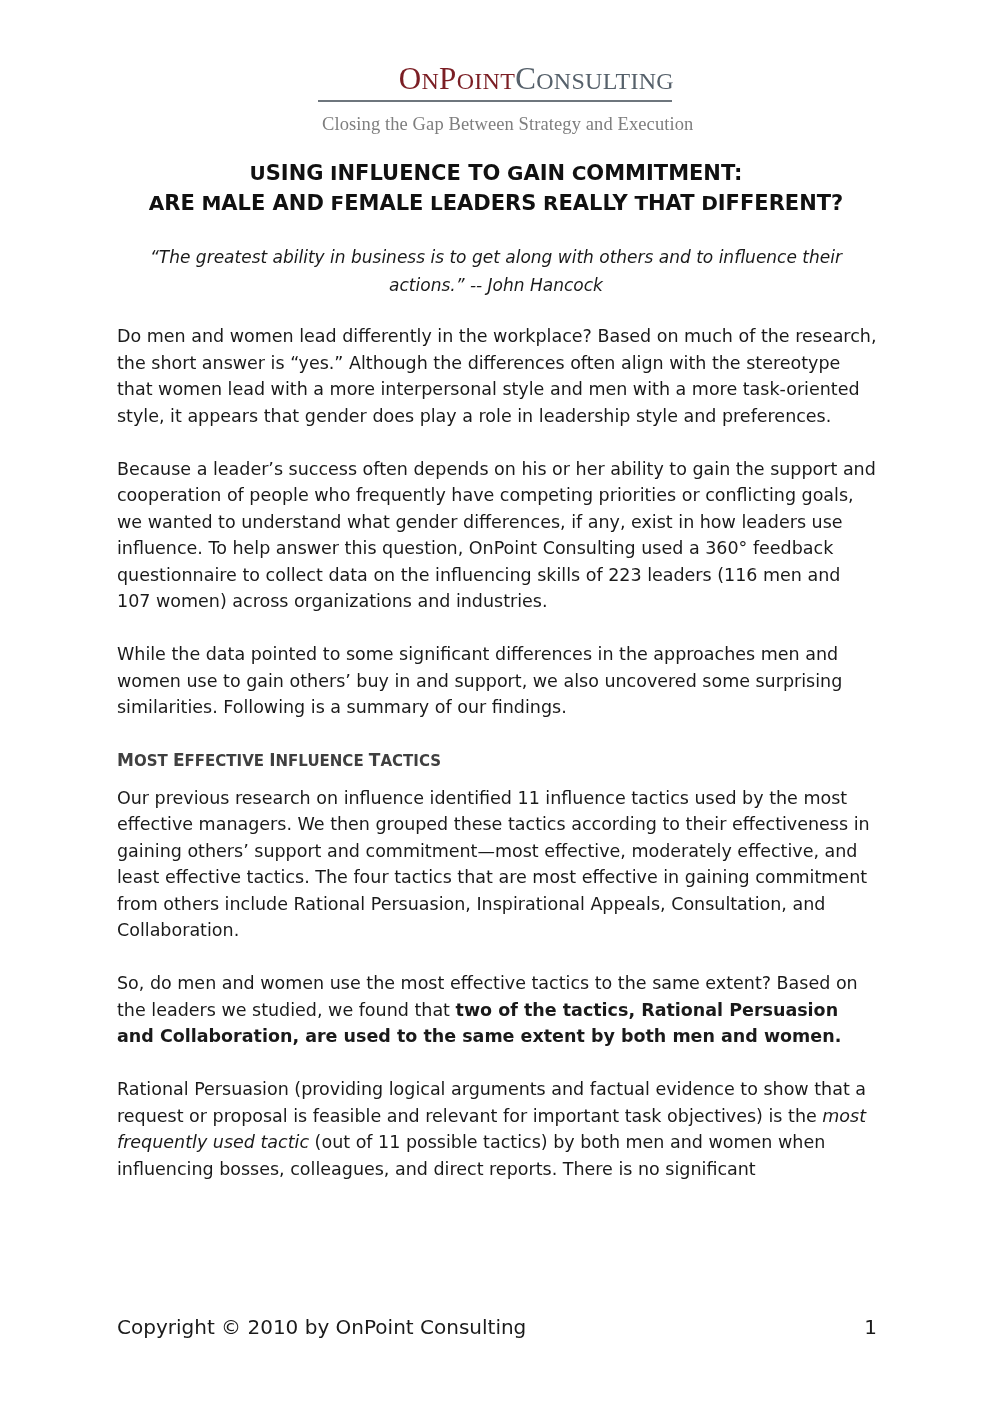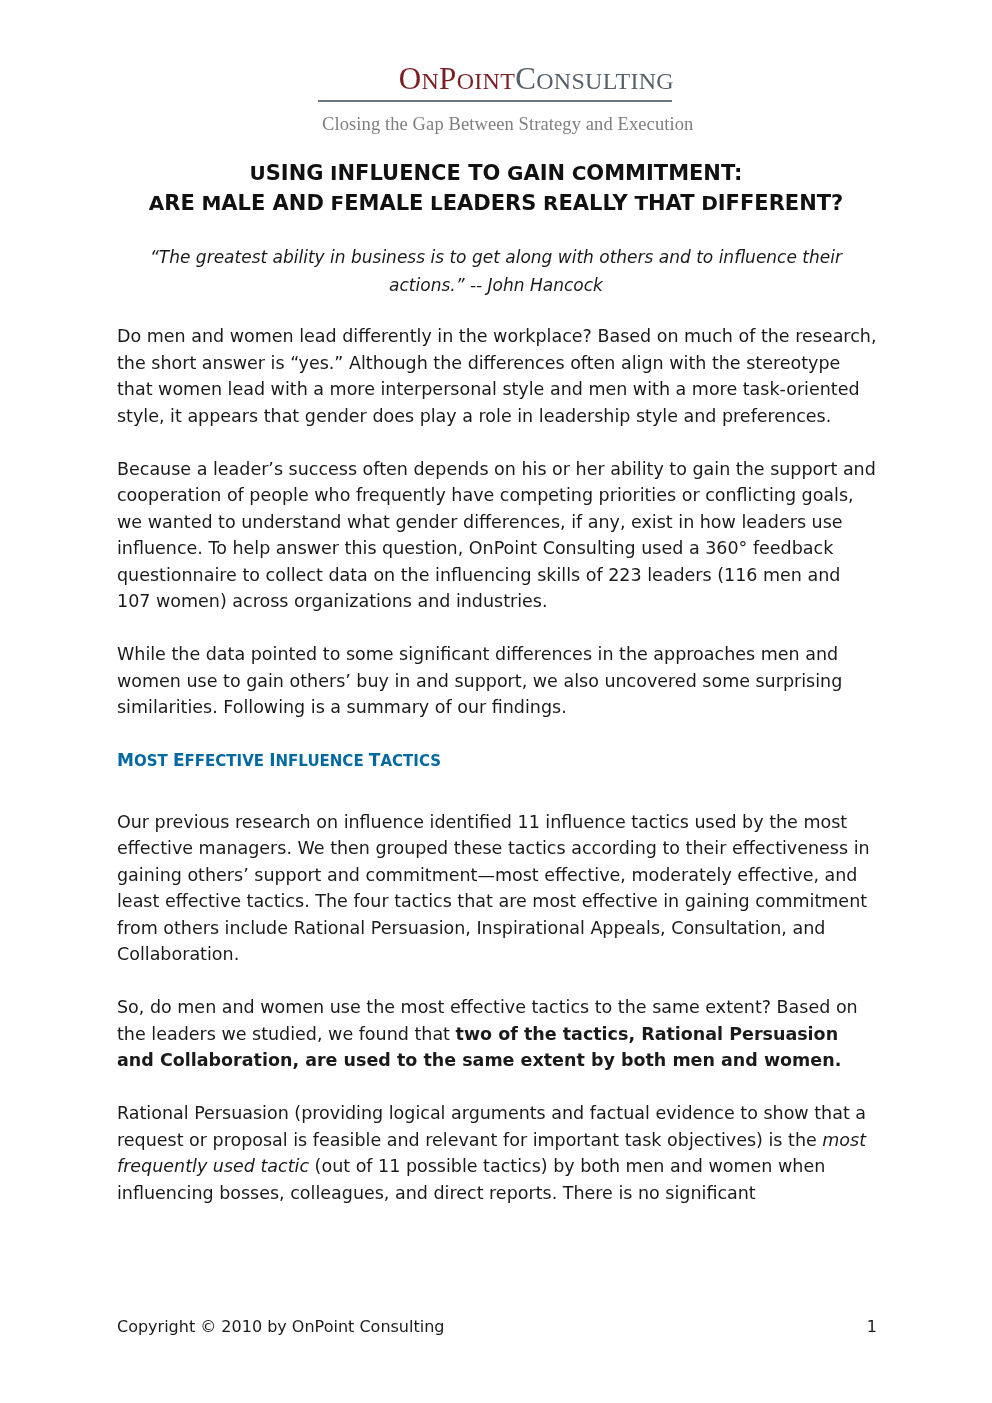--- a/index.html
+++ b/index.html
@@ -88,34 +88,34 @@
       width: 762px;
       top: 323px;
       font-size: 17.5px;
       line-height: 26.5px;
       color: #1a1a1a;
     }
     .body p {
       margin: 0 0 26.5px 0;
     }
     .section-heading {
-      margin: 0 0 34px 0;
+      margin: 0 0 10px 0;
       font-weight: bold;
       font-size: 15px;
       line-height: 26.5px;
-      color: #0369a1;
+      color: #404040;
     }
     .section-heading .cap { font-size: 17px; }
     
     .footer {
       position: absolute;
       left: 117px;
       width: 760px;
       top: 1316px;
-      font-size: 16px;
+      font-size: 20px;
       line-height: 22px;
       color: #1a1a1a;
       display: flex;
       justify-content: space-between;
     }
   </style>
 </head>
 <body>
 
 <div class="page">

